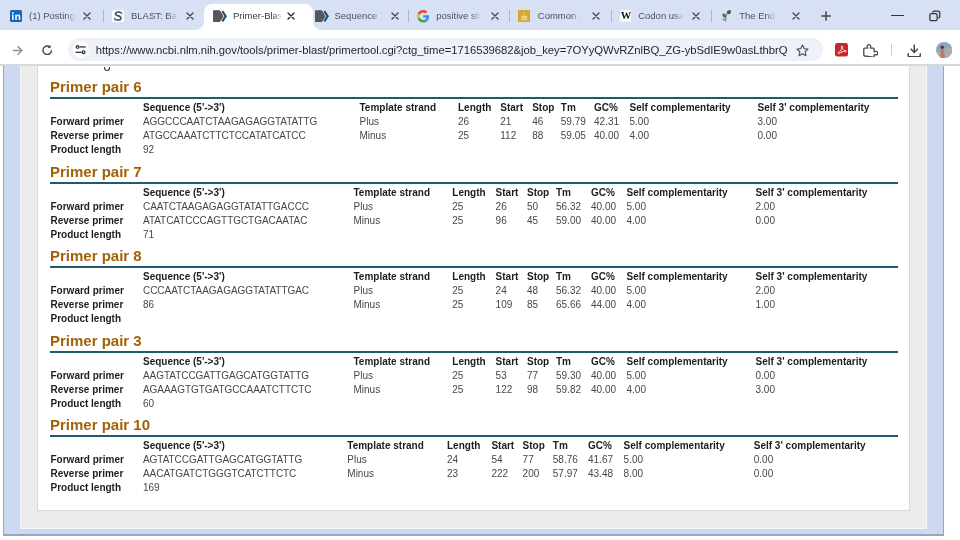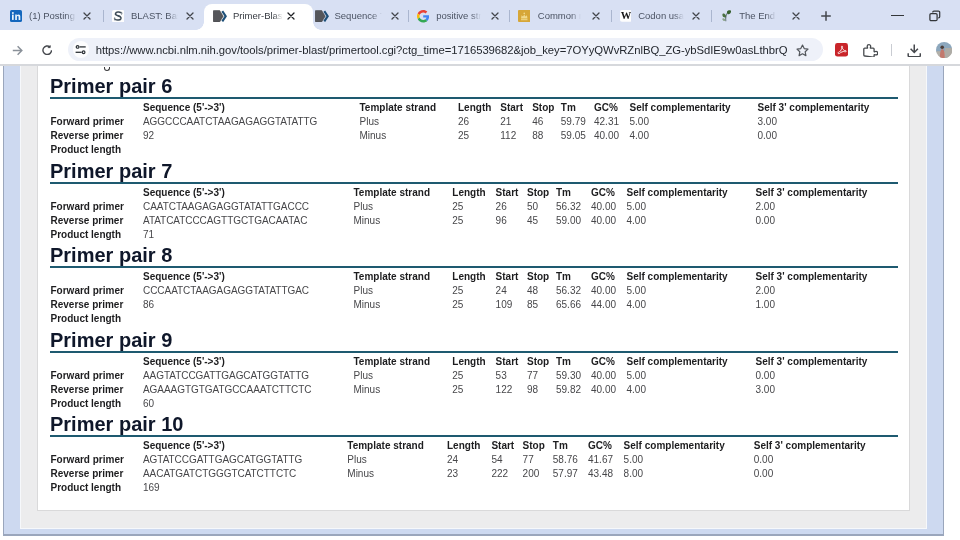--- a/index.html
+++ b/index.html
@@ -15,21 +15,21 @@
 #tbline { position:absolute; left:0; top:64px; width:960px; height:1.5px; background:#d6d8dc; }
 #page { position:absolute; left:0; top:65.5px; width:960px; height:474.5px; background:#fff; overflow:hidden; }
 #frame { position:absolute; left:3px; top:-20px; width:941px; height:490.5px;
   background:#cdd9f0; border:1.5px solid #9aa6bc; border-bottom-width:2px; }
 #grayband { position:absolute; left:16px; right:16px; top:-2px; bottom:5px;
   background:#ececed; border:1px solid #f6f8fb; border-top:none; }
 #whitebox { position:absolute; left:16px; right:16px; top:-2px; bottom:17px;
   background:#fff; border:1px solid #d9d9da; border-top:none; }
 #content { position:absolute; left:0; top:-65.5px; width:960px; height:540px; }
 #content { font-size:10px; color:#47474a; }
-.hd { position:absolute; font-size:20px; font-weight:bold; color:#0f172a; line-height:15px; white-space:nowrap; }
+.hd { position:absolute; font-size:15px; font-weight:bold; color:#a16207; line-height:15px; white-space:nowrap; }
 .rule { position:absolute; height:2.4px; background:#1e5a70; }
 .tc { position:absolute; line-height:14px; white-space:nowrap; }
 .tc b { color:#1d1d1f; font-weight:bold; }
 .sq { letter-spacing:-0.05px; }
 </style></head>
 <body>
 <div id="page">
   <div id="frame">
     <div id="grayband">
       <div id="whitebox"></div>
@@ -41,20 +41,21 @@
 <div class="rule" style="left:49.5px;top:97.0px;width:848.5px"></div>
 <div class="tc" style="left:50.5px;top:101.0px">
         <div>&nbsp;</div>
         <div><b>Forward primer</b></div>
         <div><b>Reverse primer</b></div>
         <div><b>Product length</b></div>
       </div>
 <div class="tc" style="left:143px;top:101.0px">
         <div><b>Sequence (5'-&gt;3')</b></div>
         <div><span class="sq">AGGCCCAATCTAAGAGAGGTATATTG</span></div>
+        <div><span class="sq">ATGCCAAATCTTCTCCATATCATCC</span></div>
         <div>92</div>
       </div>
 <div class="tc" style="left:359.5px;top:101.0px">
         <div><b>Template strand</b></div>
         <div>Plus</div>
         <div>Minus</div>
         <div></div>
       </div>
 <div class="tc" style="left:458px;top:101.0px">
         <div><b>Length</b></div>
@@ -214,21 +215,21 @@
         <div>5.00</div>
         <div>4.00</div>
         <div></div>
       </div>
 <div class="tc" style="left:755.5px;top:270.0px">
         <div><b>Self 3' complementarity</b></div>
         <div>2.00</div>
         <div>1.00</div>
         <div></div>
       </div>
-<div class="hd" style="left:50.0px;top:332.7px">Primer pair 9</div>
+<div class="hd" style="left:50.0px;top:332.7px">Primer pair 3</div>
 <div class="rule" style="left:49.5px;top:350.5px;width:848.5px"></div>
 <div class="tc" style="left:50.5px;top:354.5px">
         <div>&nbsp;</div>
         <div><b>Forward primer</b></div>
         <div><b>Reverse primer</b></div>
         <div><b>Product length</b></div>
       </div>
 <div class="tc" style="left:143px;top:354.5px">
         <div><b>Sequence (5'-&gt;3')</b></div>
         <div><span class="sq">AAGTATCCGATTGAGCATGGTATTG</span></div>

